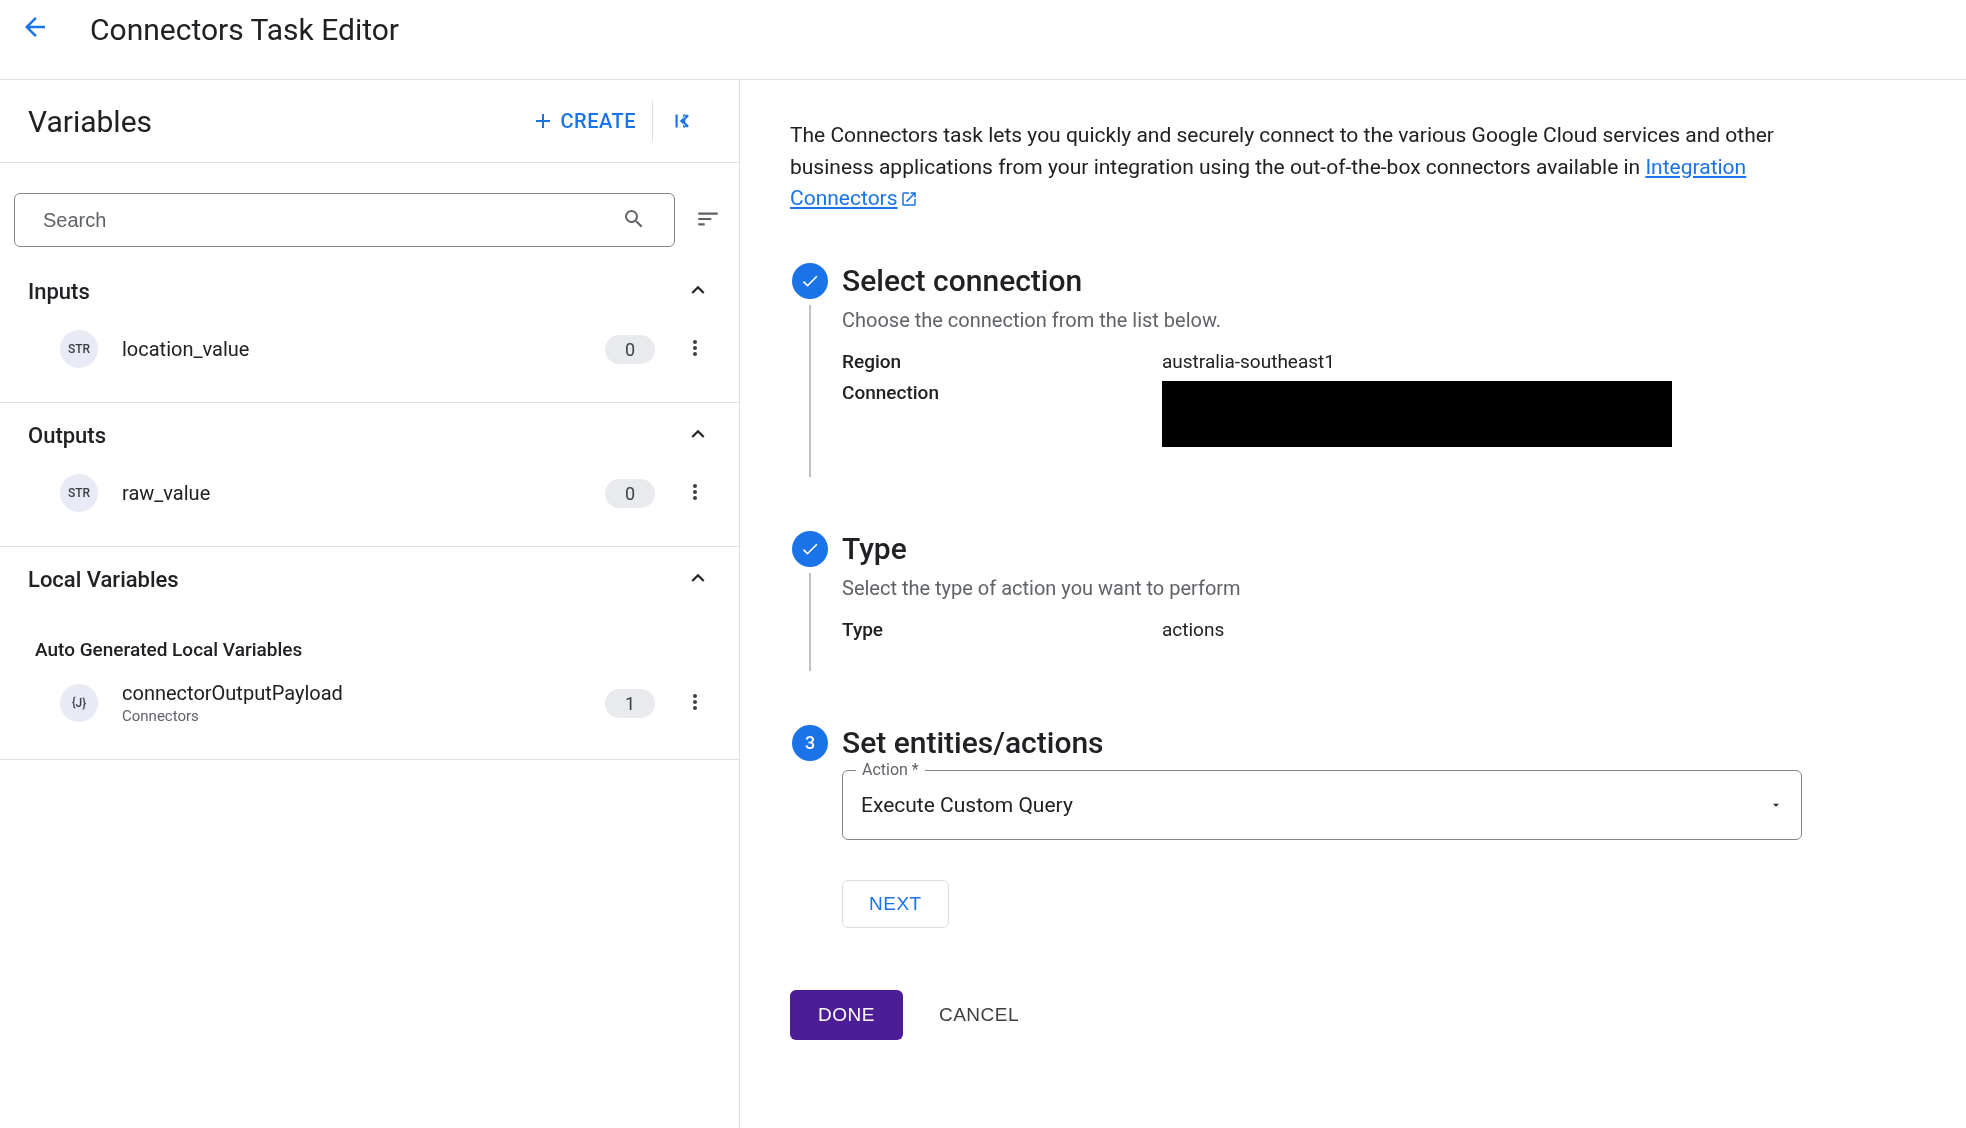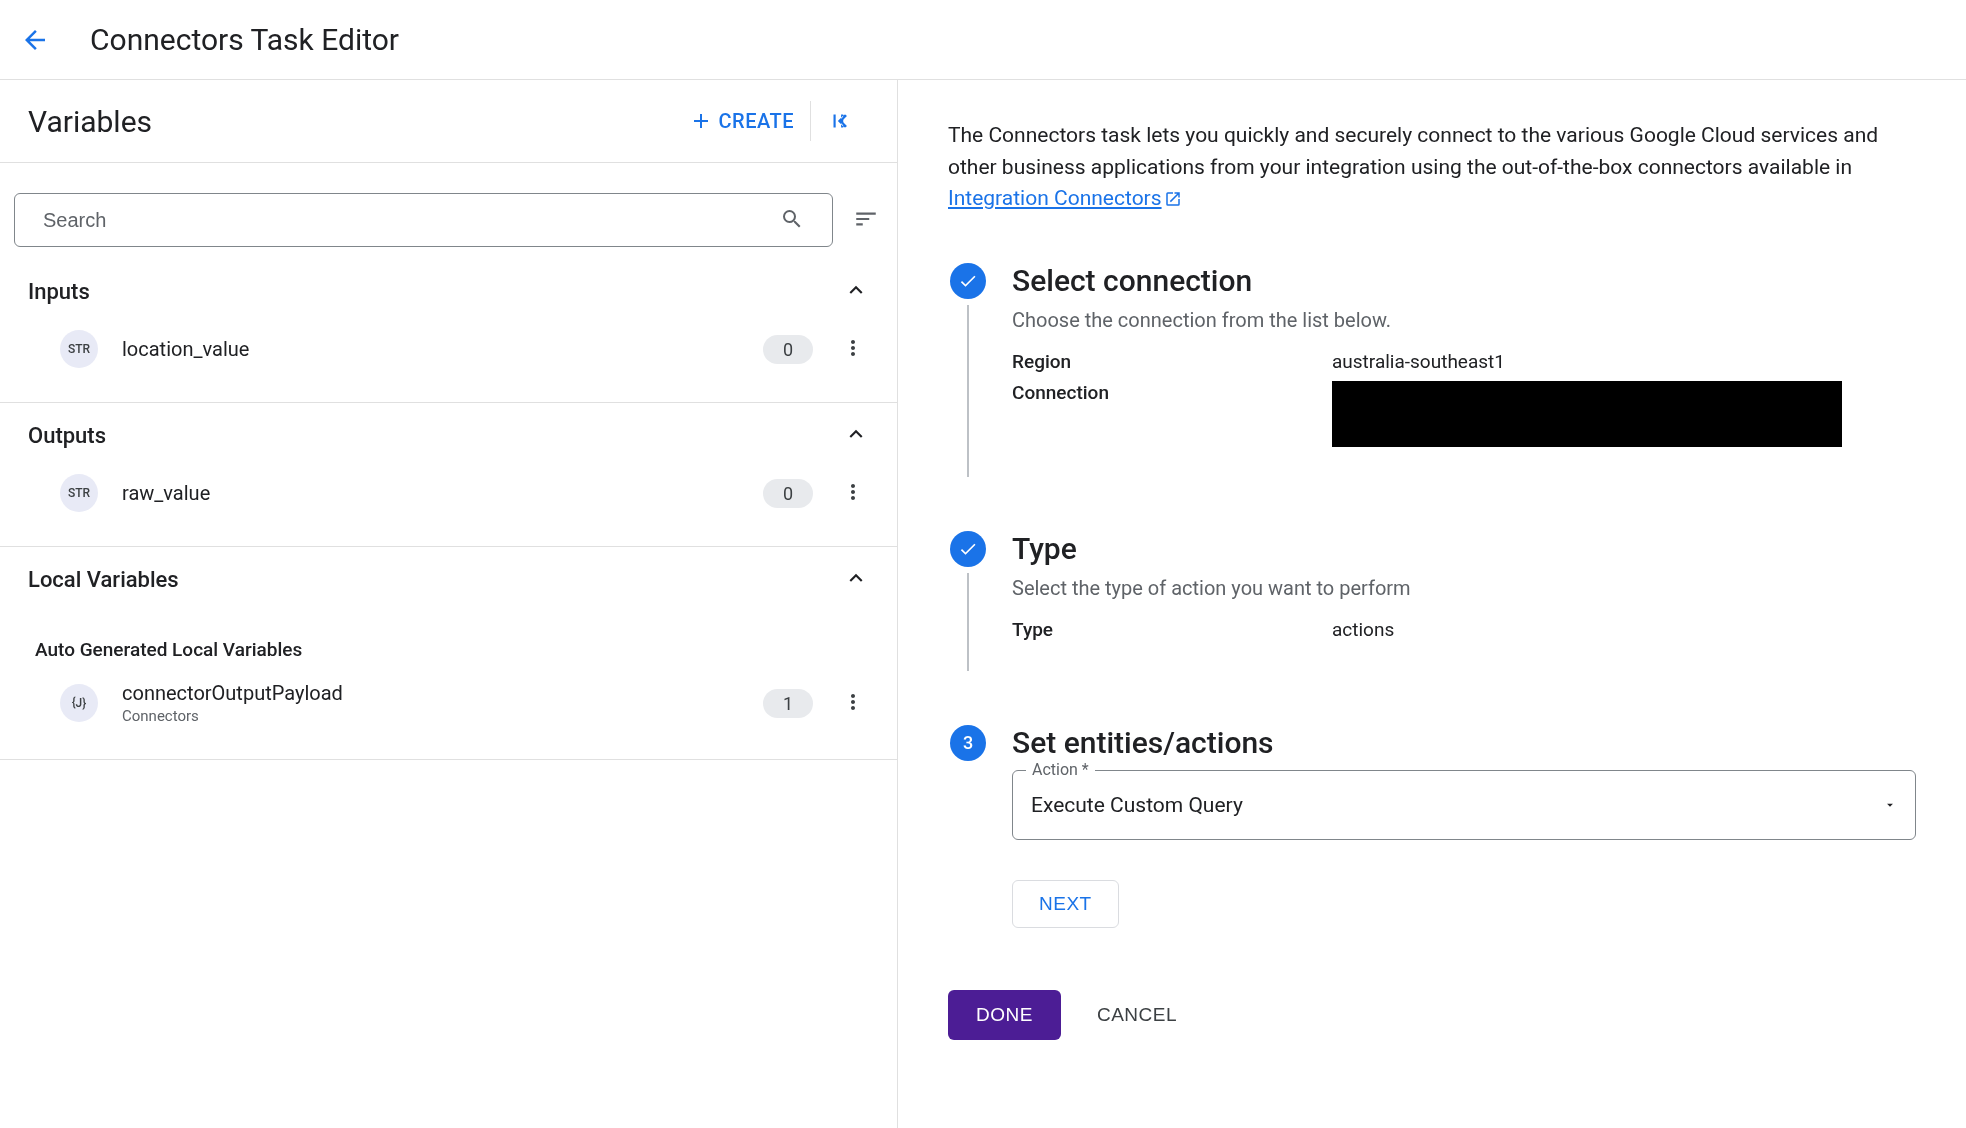--- a/index.html
+++ b/index.html
@@ -6,21 +6,21 @@
   body {
     font-family: 'Google Sans', Roboto, Arial, sans-serif;
     font-size: 14px;
     color: #202124;
     background: #fff;
     width: 1966px;
     height: 1128px;
   }
   .header {
     display: flex;
-    align-items: center;
+    align-items: flex-start;
     padding: 12px 20px;
     border-bottom: 1px solid #e0e0e0;
     height: 80px;
   }
   .back-arrow {
     color: #1a73e8;
     cursor: pointer;
     margin-right: 40px;
     display: flex;
     align-items: center;
@@ -28,21 +28,21 @@
   .page-title {
     font-size: 30px;
     font-weight: 400;
     color: #202124;
   }
   .content {
     display: flex;
     height: calc(100% - 80px);
   }
   .left-panel {
-    width: 898px;
+    width: 740px;
     border-right: 1px solid #e0e0e0;
     overflow-y: auto;
   }
   .variables-header {
     display: flex;
     align-items: center;
     justify-content: space-between;
     padding: 20px 28px;
     border-bottom: 1px solid #e0e0e0;
   }
@@ -177,21 +177,21 @@
   .intro a {
     color: #1a73e8;
     text-decoration: underline;
   }
   .ext-icon { color: #1a73e8; display: inline-flex; vertical-align: middle; margin-left: 2px;}
   .steps {
     margin-top: 36px;
   }
   .step {
     display: flex;
-    gap: 24px;
+    gap: 12px;
     position: relative;
     margin-top: 48px;
   }
   .step-indicator {
     display: flex;
     flex-direction: column;
     align-items: center;
     width: 40px;
   }
   .step-circle {

